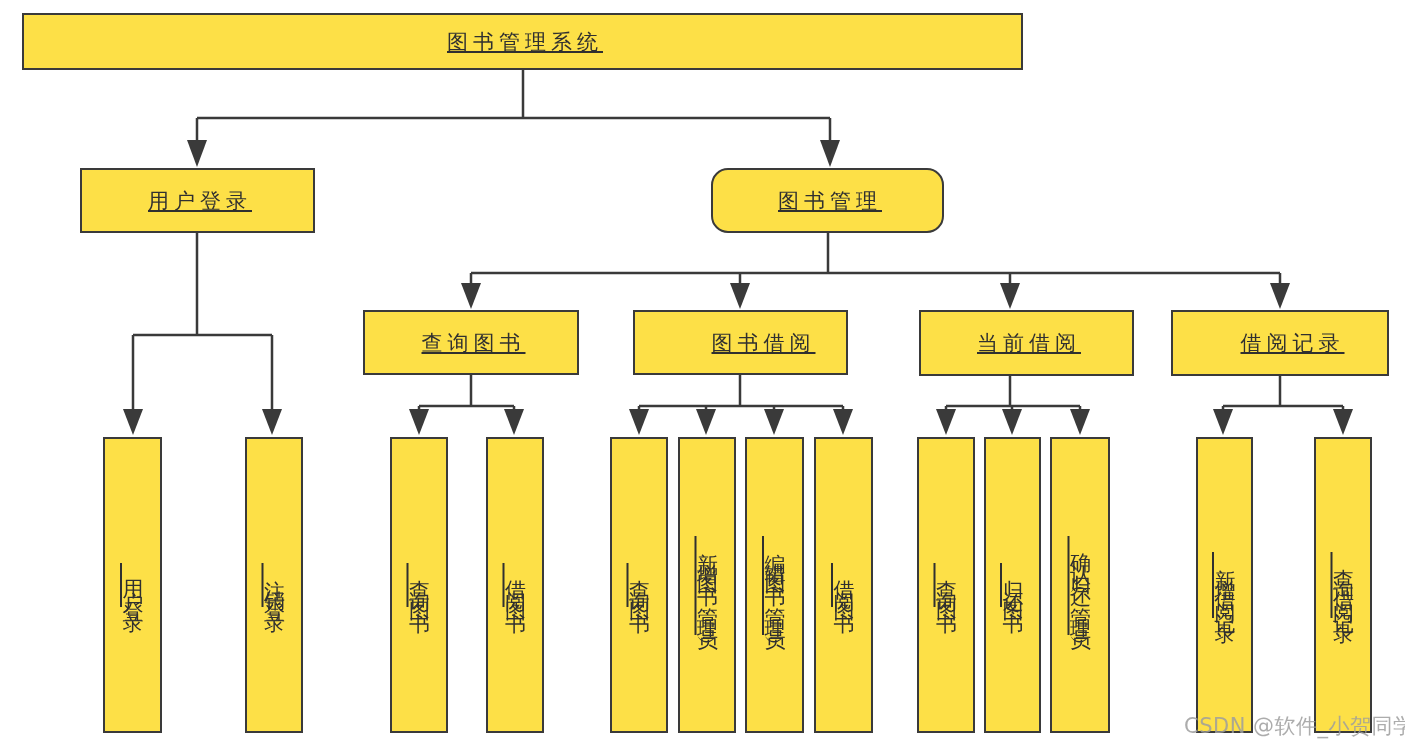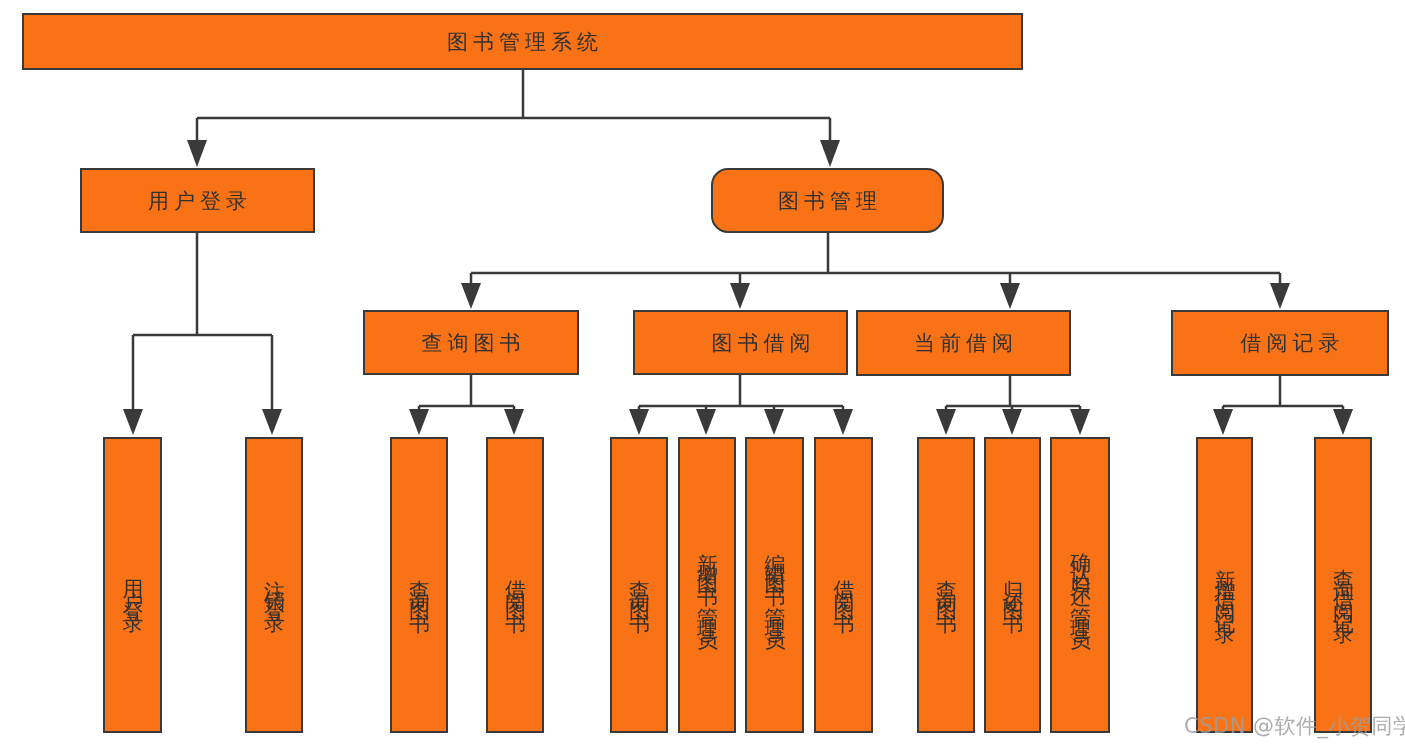--- a/index.html
+++ b/index.html
@@ -23,26 +23,27 @@
     fill: none;
     stroke: #3a3a3a;
     stroke-width: 2.5;
   }
   .connector-layer polygon {
     fill: #3a3a3a;
     stroke: none;
   }
   .node {
     position: absolute;
-    background: #f97316;
+    background: #fde047;
     border: 2.5px solid #3a3a3a;
     display: flex;
     align-items: center;
     justify-content: center;
     z-index: 2;
+    text-decoration: underline;
   }
   .hnode {
     font-size: 21px;
     letter-spacing: 5px;
     text-indent: 5px;
     white-space: nowrap;
   }
   .vnode {
     writing-mode: vertical-rl;
     text-orientation: upright;
@@ -117,21 +118,21 @@
     </g>
   </svg>
 
   <div class="node hnode" style="left:22px; top:13px; width:1001px; height:57px;">图书管理系统</div>
 
   <div class="node hnode" style="left:80px; top:168px; width:235px; height:65px;">用户登录</div>
   <div class="node hnode" style="left:711px; top:168px; width:233px; height:65px;border-radius:17px;">图书管理</div>
 
   <div class="node hnode" style="left:363px; top:310px; width:216px; height:65px;">查询图书</div>
   <div class="node hnode" style="left:633px; top:310px; width:215px; height:65px;padding-left:41px;">图书借阅</div>
-  <div class="node hnode" style="left:856px; top:310px; width:215px; height:66px;">当前借阅</div>
+  <div class="node hnode" style="left:919px; top:310px; width:215px; height:66px;">当前借阅</div>
   <div class="node hnode" style="left:1171px; top:310px; width:218px; height:66px;padding-left:20px;">借阅记录</div>
 
   <div class="node vnode" style="left:103px; top:437px; width:59px; height:296px;">用户登录</div>
   <div class="node vnode" style="left:245px; top:437px; width:58px; height:296px;">注销登录</div>
 
   <div class="node vnode" style="left:390px; top:437px; width:58px; height:296px;">查询图书</div>
   <div class="node vnode" style="left:486px; top:437px; width:58px; height:296px;">借阅图书</div>
 
   <div class="node vnode" style="left:610px; top:437px; width:58px; height:296px;">查询图书</div>
   <div class="node vnode" style="left:678px; top:437px; width:58px; height:296px;">新增图书（管理员）</div>

